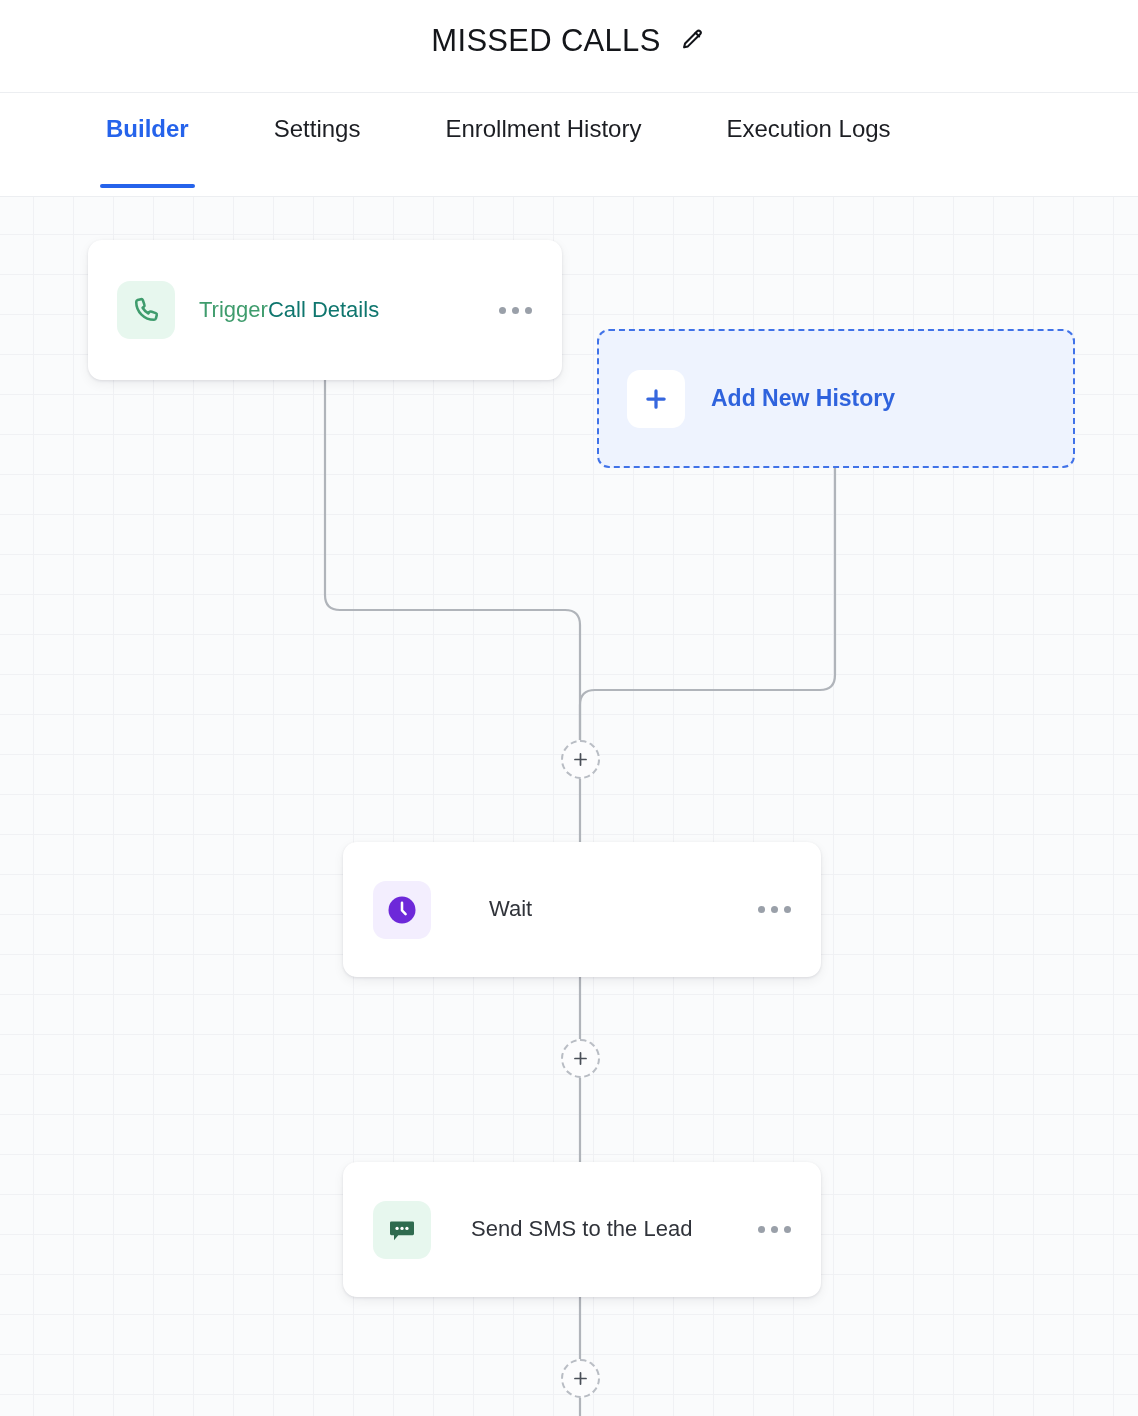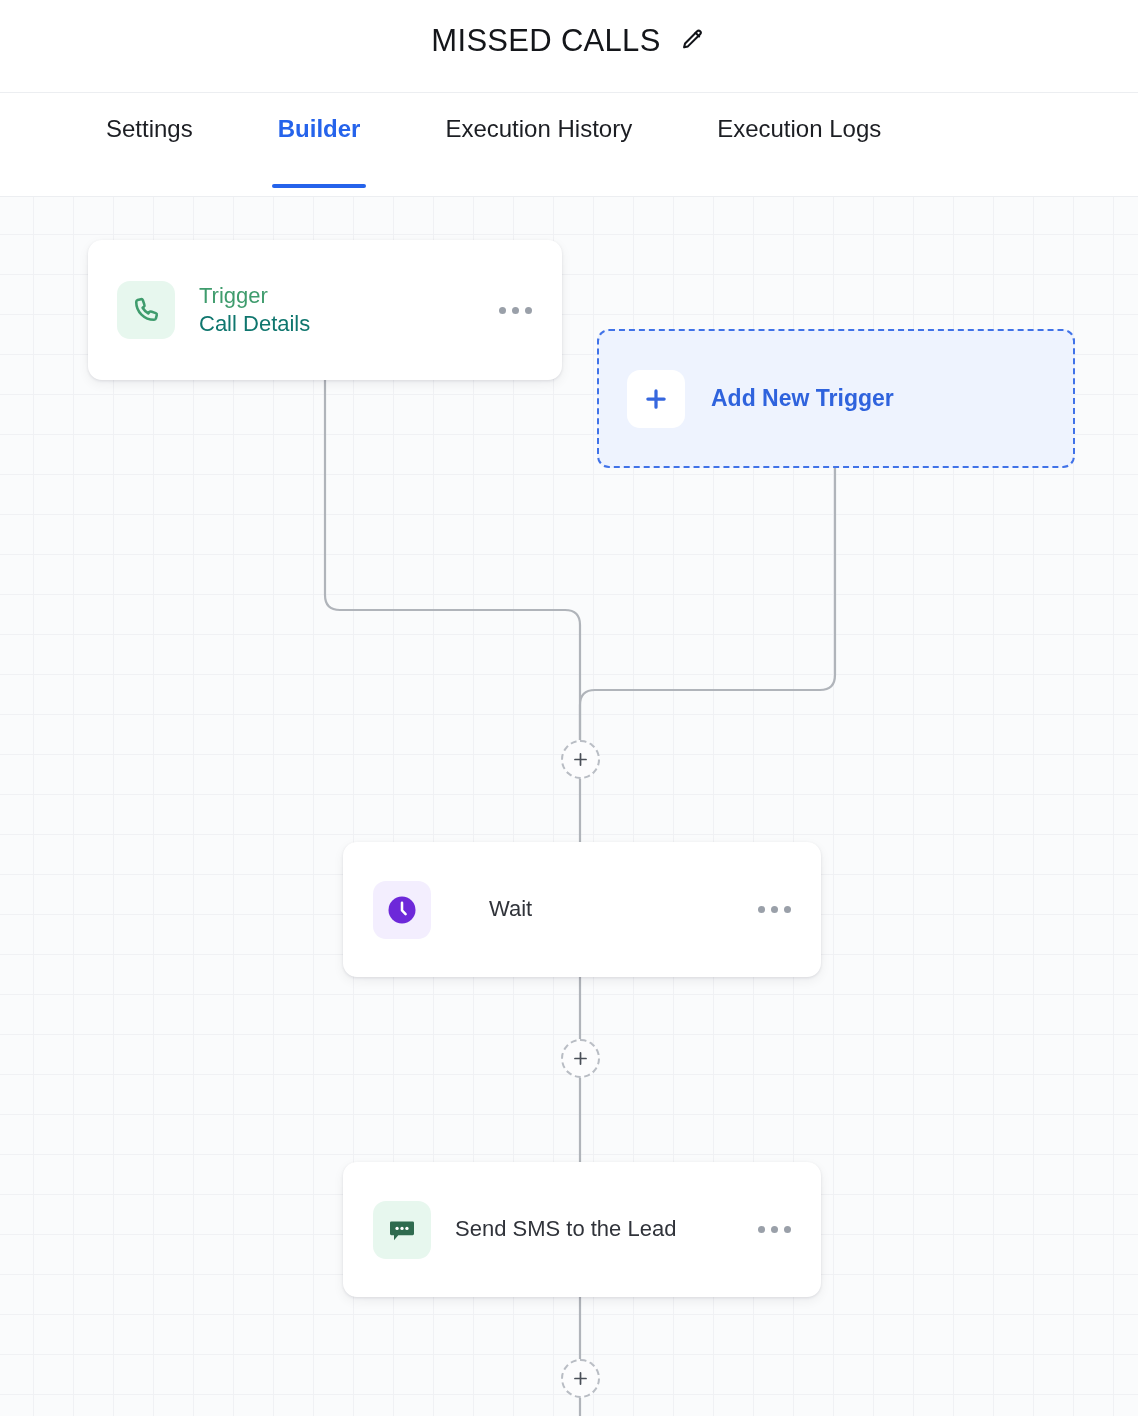--- a/index.html
+++ b/index.html
@@ -139,21 +139,21 @@
     border-radius: 13px;
     display: flex;
     align-items: center;
     justify-content: center;
     flex: 0 0 auto;
   }
   .icon-green   { background: #e7f7ee; }
   .icon-purple  { background: #f3eefe; }
   .node-text {
     display: flex;
-    flex-direction: column;
+    flex-direction: row;
     flex: 1 1 auto;
     min-width: 0;
   }
   .node-kicker {
     font-size: 22px;
     color: #3f9c6d;
     line-height: 1.28;
   }
   .node-subtitle {
     font-size: 22px;
@@ -237,21 +237,21 @@
   #node-wait .node-text { padding-left: 24px; }
 
   
   #node-sms {
     left: 343px;
     top: 965px;
     width: 478px;
     height: 135px;
     padding: 0 26px 0 30px;
   }
-  #node-sms .node-text { padding-left: 24px; }
+  #node-sms .node-text { padding-left: 40px; }
 
   
   .plus-node {
     position: absolute;
     width: 39px;
     height: 39px;
     border-radius: 50%;
     background: #fcfcfd;
     border: 2px dashed #b9bdc4;
     box-sizing: border-box;
@@ -275,23 +275,23 @@
       <button class="edit-btn" aria-label="edit">
         <svg width="26" height="26" viewBox="0 0 24 24" fill="none" stroke="#111318" stroke-width="1.9" stroke-linecap="round" stroke-linejoin="round">
           <path d="M16.8 3.9a1.9 1.9 0 0 1 2.7 2.7L8.2 17.9l-3.5.9.9-3.5z"></path>
           <path d="M15.3 5.4l3.3 3.3"></path>
         </svg>
       </button>
     </div>
   </div>
 
   <div class="tabs">
+    <button class="tab active">Builder</button>
     <button class="tab">Settings</button>
-    <button class="tab active">Builder</button>
-    <button class="tab">Execution History</button>
+    <button class="tab">Enrollment History</button>
     <button class="tab">Execution Logs</button>
   </div>
 
   <div class="canvas">
 
     <svg class="edges" viewBox="0 0 1138 1219" preserveAspectRatio="none">
 
       <path d="M325 183 L325 398 Q325 413 340 413 L565 413 Q580 413 580 428 L580 543" fill="none" stroke="#b0b4ba" stroke-width="2.2" stroke-linecap="round"></path>
 
       <path d="M835 271 L835 478 Q835 493 820 493 L595 493 Q580 493 580 508 L580 543" fill="none" stroke="#b0b4ba" stroke-width="2.2" stroke-linecap="round"></path>
@@ -323,21 +323,21 @@
         <i></i>
       </div>
     </div>
 
     <div id="node-add-trigger">
       <div class="add-trigger-iconbox">
         <svg width="30" height="30" viewBox="0 0 24 24" fill="none" stroke="#3667de" stroke-width="2.6" stroke-linecap="round">
           <path d="M12 5.5v13M5.5 12h13"></path>
         </svg>
       </div>
-      <div class="add-trigger-label">Add New Trigger</div>
+      <div class="add-trigger-label">Add New History</div>
     </div>
 
     <div class="plus-node" id="plus-1">
       <svg width="19" height="19" viewBox="0 0 24 24" fill="none" stroke="#4a4f58" stroke-width="2.2" stroke-linecap="round">
         <path d="M12 5v14M5 12h14"></path>
       </svg>
     </div>
 
     <div class="node" id="node-wait">
       <div class="node-icon icon-purple">

